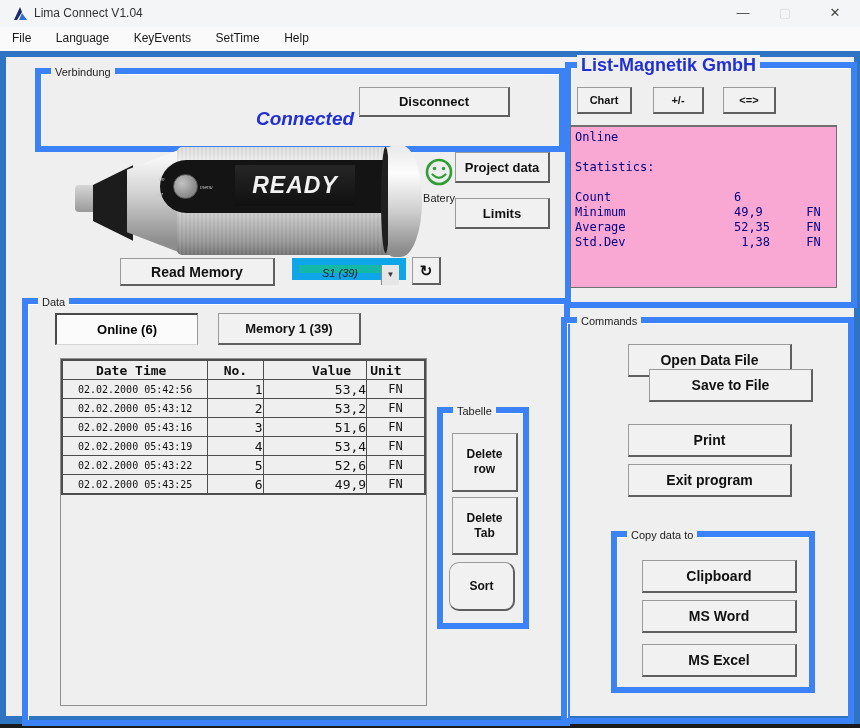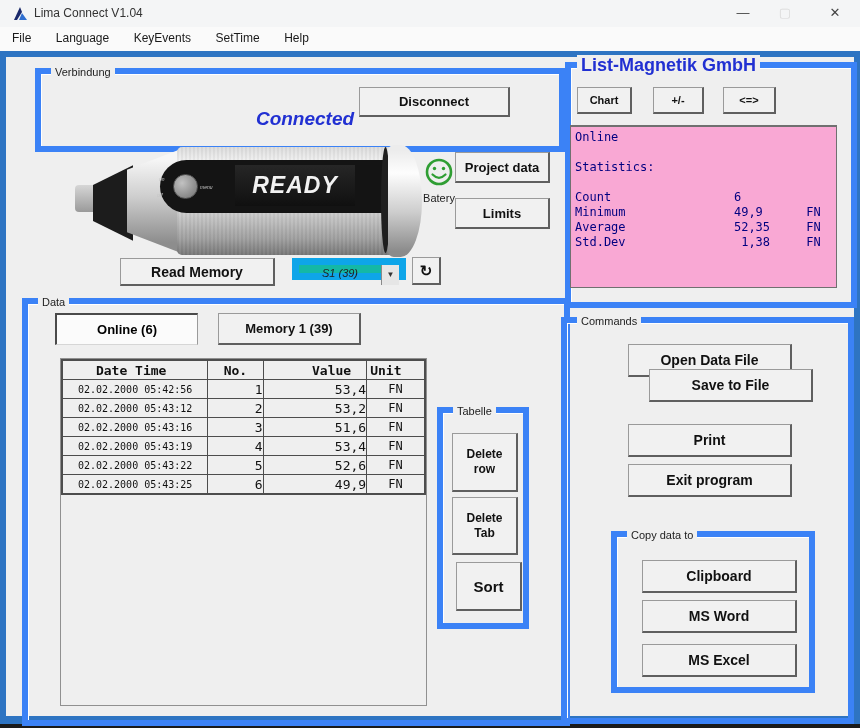--- a/index.html
+++ b/index.html
@@ -211,21 +211,21 @@
   </div>
 
   <div class="groupbox" style="left:437px;top:407px;width:80px;height:210px;">
     <span class="legend">Tabelle</span>
     <div class="btn" style="left:9px;top:20px;width:63px;height:56px;font-size:12px;line-height:15px;">
       <span style="width:45px;">Delete row</span>
     </div>
     <div class="btn" style="left:9px;top:84px;width:63px;height:55px;font-size:12px;line-height:15px;">
       <span style="width:45px;">Delete Tab</span>
     </div>
-    <div class="btn" style="left:13px;top:149px;width:63px;height:46px;font-size:15px;">
+    <div class="btn" style="left:6px;top:149px;width:63px;height:46px;font-size:12px;border-radius:10px;">
       <span>Sort</span>
     </div>
   </div>
 
   <div class="groupbox" style="left:565px;top:62px;width:280px;height:234px;">
     <span class="legend legend-big">List-Magnetik GmbH</span>
   </div>
   <div class="btn btn-sm" style="left:577px;top:87px;width:52px;height:24px;">
     <span>Chart</span>
   </div>

